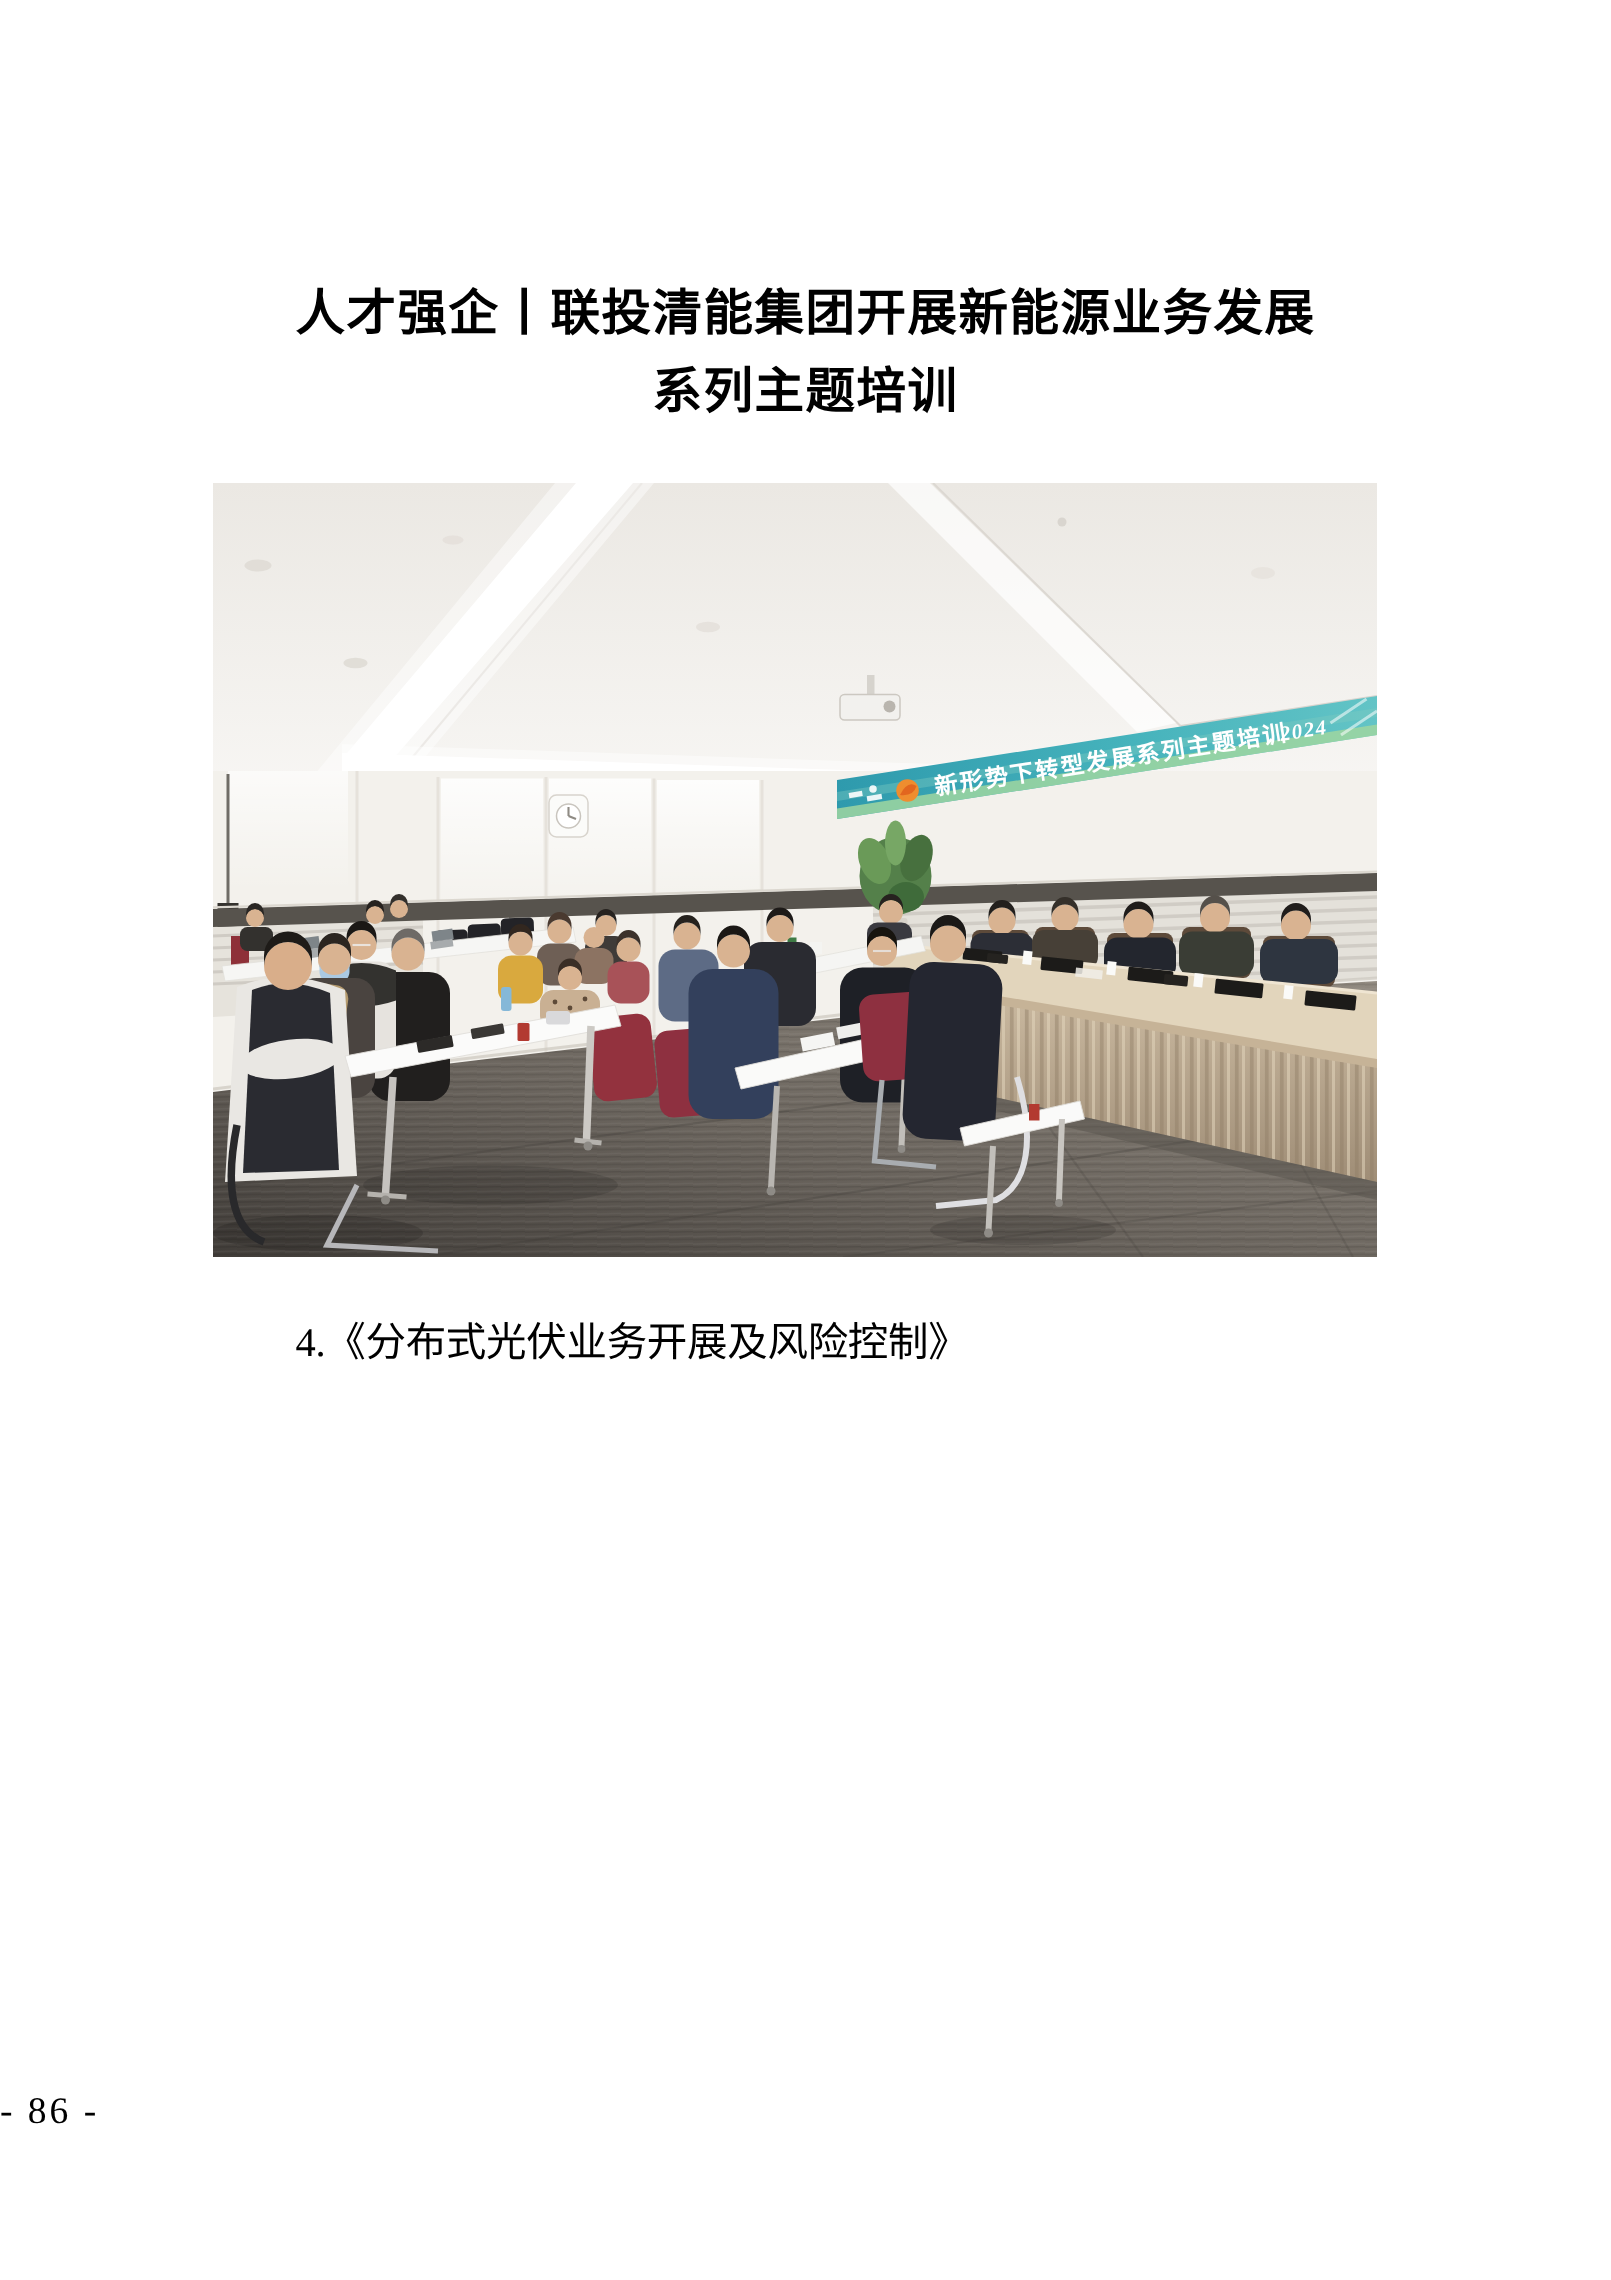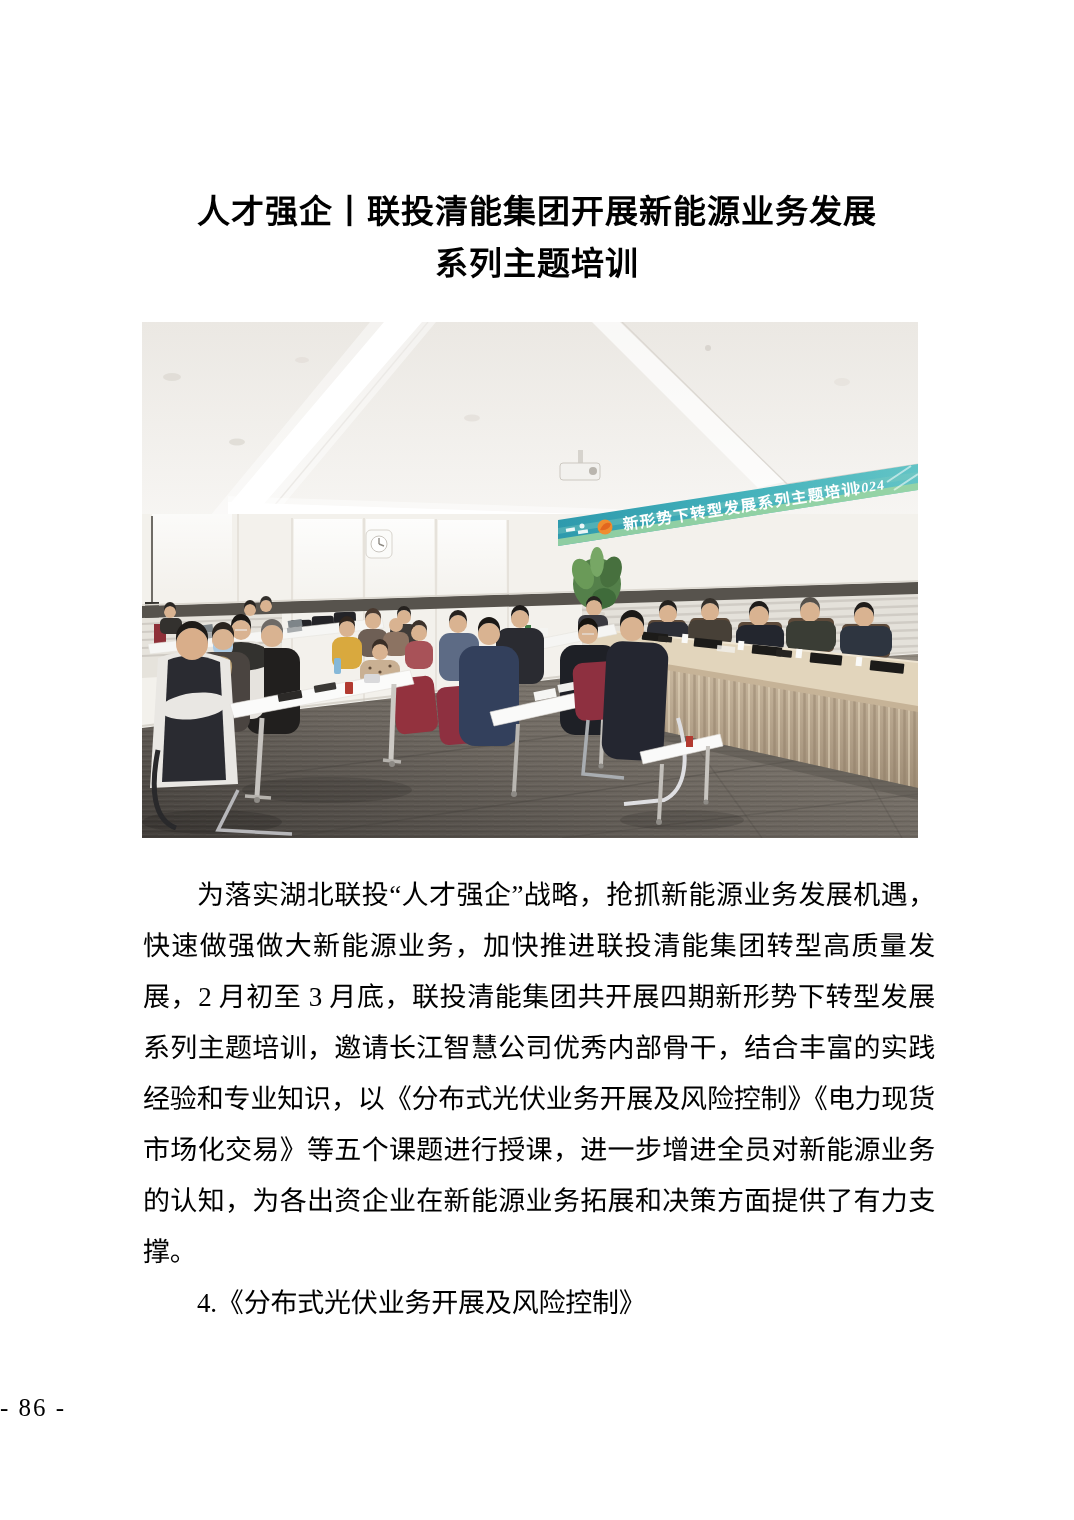--- a/index.html
+++ b/index.html
@@ -1,19 +1,19 @@
 <!DOCTYPE html>
 <html lang="zh-CN"><head>
 <meta charset="utf-8">
 <style>
   html,body{margin:0;padding:0;background:#ffffff;}
   .page{position:relative;width:1074px;height:1520px;background:#ffffff;
         font-family:"Liberation Serif",serif;color:#000;overflow:hidden;}
   .doc-title{position:absolute;left:0;top:186px;width:100%;text-align:center;
-             font-size:33px;font-weight:700;line-height:52px;letter-spacing:1px;}
+             font-size:33px;font-weight:700;line-height:52px;letter-spacing:1px;font-family:Liberation Mono, monospace;}
   .photo{position:absolute;left:142px;top:322px;width:776px;height:516px;
          overflow:hidden;background:#edebe7;}
   .photo svg{display:block;}
   .body-text{position:absolute;left:143px;top:870px;width:792px;font-size:27px;
              line-height:51px;text-align:justify;text-justify:inter-ideograph;
              letter-spacing:-0.2px;}
   .body-text p{margin:0;text-indent:2em;}
   .page-num{position:absolute;left:0;top:1394px;width:100%;text-align:left;
             font-size:25px;letter-spacing:2px;}
 </style>
@@ -384,19 +384,18 @@
           <line x1="520" y1="442" x2="517" y2="498" stroke="#c2bfba" stroke-width="4"></line>
           <line x1="566" y1="424" x2="564" y2="478" stroke="#c8c5c0" stroke-width="4"></line>
           <circle cx="517" cy="500" r="3" fill="#8e8b86"></circle>
             <circle cx="564" cy="480" r="2.6" fill="#8e8b86"></circle>
         </g>
       </g>
     </svg>
   </div>
 
   <div class="body-text">
-    <p>为落实湖北联投“人才强企”战略，抢抓新能源业务发展机遇，快速做强做大新能源业务，加快推进联投清能集团转型高质量发展，2 月初至 3 月底，联投清能集团共开展四期新形势下转型发展系列主题培训，邀请长江智慧公司优秀内部骨干，结合丰富的实践经验和专业知识，以《分布式光伏业务开展及风险控制》《电力现货市场化交易》等五个课题进行授课，进一步增进全员对新能源业务的认知，为各出资企业在新能源业务拓展和决策方面提供了有力支撑。</p>
     <p>4.《分布式光伏业务开展及风险控制》</p>
   </div>
 
   <div class="page-num">- 86 -</div>
 
 </div>
 
 </body></html>

